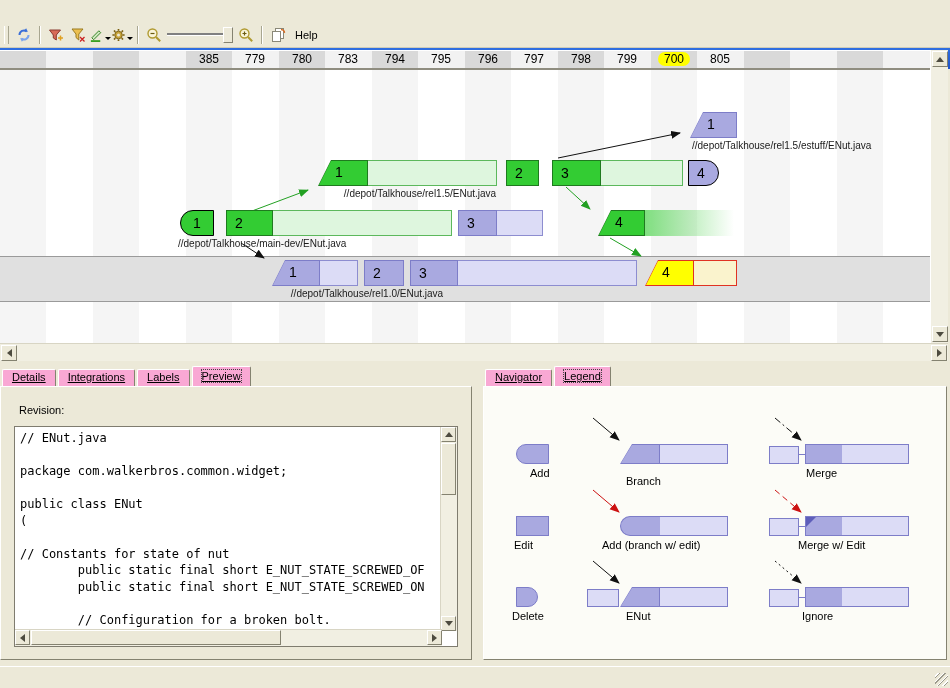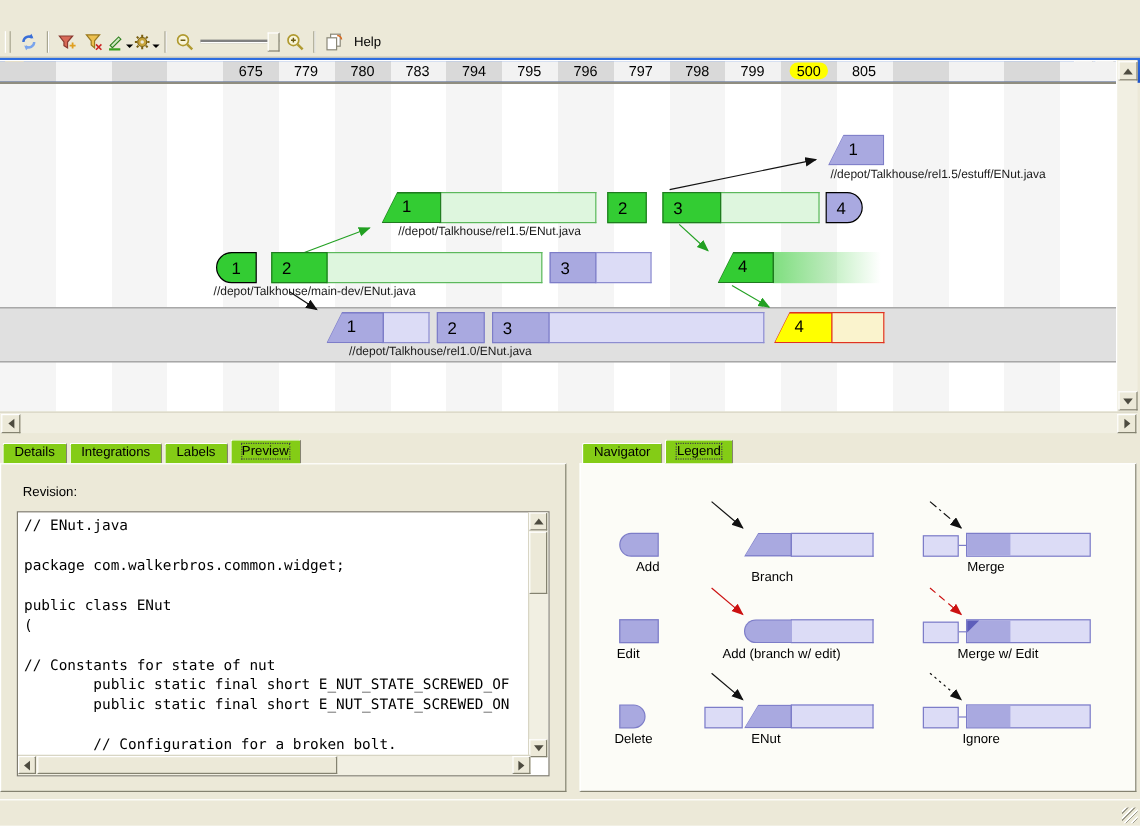--- a/index.html
+++ b/index.html
@@ -65,22 +65,22 @@
   .vsb{position:absolute;left:930px;top:50px;width:18px;height:293px;background:#f1efe2;border-left:1px solid #fff;box-sizing:border-box;}
   .hsb{position:absolute;left:0;top:343px;width:948px;height:18px;background:#f1efe2;border-top:1px solid #d8d5c4;box-sizing:border-box;}
   .sbtn{position:absolute;width:16px;height:16px;background:#ece9d8;border:1px solid;
     border-color:#fff #848270 #848270 #fff;display:flex;align-items:center;justify-content:center;box-sizing:border-box;padding:0;}
   .t-up{width:0;height:0;border-left:4px solid transparent;border-right:4px solid transparent;border-bottom:5px solid #4d4b3f;}
   .t-dn{width:0;height:0;border-left:4px solid transparent;border-right:4px solid transparent;border-top:5px solid #4d4b3f;}
   .t-lf{width:0;height:0;border-top:4px solid transparent;border-bottom:4px solid transparent;border-right:5px solid #4d4b3f;}
   .t-rt{width:0;height:0;border-top:4px solid transparent;border-bottom:4px solid transparent;border-left:5px solid #4d4b3f;}
   
   .tabbar{position:absolute;height:19px;display:flex;align-items:flex-end;}
-  .tab{height:16px;line-height:15px;padding:0 9px;background:#84cc16;border:1px solid #848270;
-    border-bottom:none;border-top-color:#fff;border-left-color:#fff;border-radius:2px 2px 0 0;margin-right:2px;position:relative;}
+  .tab{height:16px;line-height:15px;padding:0 9px;background:#f9a8d4;border:1px solid #848270;
+    border-bottom:none;border-top-color:#fff;border-left-color:#fff;border-radius:2px 2px 0 0;margin-right:2px;position:relative;text-decoration:underline;}
   .tab.active{height:19px;z-index:3;line-height:18px;}
   .tab.active .tlab{outline:1px dotted #444;}
   .panel{position:absolute;background:#ece9d8;border:1px solid #848270;border-top-color:#fff;border-left-color:#fff;box-sizing:border-box;}
   .panel.white{background:#fcfcf7;}
   .rev-label{position:absolute;left:18px;top:17px;}
   .rev-input{position:absolute;left:61px;top:13px;width:393px;height:18px;border:1px solid #7f7c6f;
     background:#fff;font-family:inherit;font-size:11px;padding:1px 4px;box-sizing:border-box;}
   .codebox{position:absolute;left:13px;top:39px;width:444px;height:221px;background:#fff;
     border:1px solid #7f7c6f;box-sizing:border-box;overflow:hidden;}
   .codebox pre{margin:0;padding:3px 5px;font-family:"DejaVu Sans Mono",monospace;font-size:12px;line-height:16.5px;}
@@ -209,31 +209,31 @@
       <svg width="16" height="16" viewBox="0 0 16 16">
         <rect x="5.5" y="1.5" width="8" height="10" fill="#fff" stroke="#8a8878"></rect>
         <rect x="2.5" y="4.5" width="8" height="10" fill="#fff" stroke="#8a8878"></rect>
         <path d="M11 2.5c2.5.3 3.5 1.6 3.6 3.4" fill="none" stroke="#d86a20" stroke-width="1.3"></path>
       </svg>
     </button>
     <span class="help-label">Help</span>
   </div>
 
   <div class="ruler">
-    <span class="cell" style="left:186px">675</span>
+    <span class="cell" style="left:186px">385</span>
     <span class="cell" style="left:232px">779</span>
     <span class="cell" style="left:279px">780</span>
     <span class="cell" style="left:325px">783</span>
     <span class="cell" style="left:372px">794</span>
     <span class="cell" style="left:418px">795</span>
     <span class="cell" style="left:465px">796</span>
     <span class="cell" style="left:511px">797</span>
     <span class="cell" style="left:558px">798</span>
     <span class="cell" style="left:604px">799</span>
-    <span class="cell" style="left:651px"><span class="pill">500</span></span>
+    <span class="cell" style="left:651px"><span class="pill">700</span></span>
     <span class="cell" style="left:697px">805</span>
   </div>
 
   <div class="graph">
     <div class="selband"></div>
 
     <svg class="arrows" width="930" height="273">
       <line x1="252" y1="141" x2="308" y2="120" stroke="#22a022" marker-end="url(#aG)"></line>
       <line x1="558" y1="88" x2="680" y2="63" stroke="#111" marker-end="url(#aB)"></line>
       <line x1="566" y1="117" x2="590" y2="139" stroke="#22a022" marker-end="url(#aG)"></line>
@@ -243,21 +243,21 @@
 
     <div class="nd slant sl-purple" style="left:690px;top:42px;width:47px"><span class="num">1</span></div>
     <div class="glabel" style="left:692px;top:70px">//depot/Talkhouse/rel1.5/estuff/ENut.java</div>
 
     <div class="tail lgreen" style="left:366px;top:90px;width:131px"></div>
     <div class="nd slant sl-green" style="left:318px;top:90px;width:50px"><span class="num">1</span></div>
     <div class="nd rect green" style="left:506px;top:90px;width:33px"><span class="num">2</span></div>
     <div class="tail lgreen" style="left:600px;top:90px;width:83px"></div>
     <div class="nd rect green" style="left:552px;top:90px;width:49px"><span class="num">3</span></div>
     <div class="nd roundR purple" style="left:688px;top:90px;width:31px"><span class="num">4</span></div>
-    <div class="glabel" style="left:318px;top:118px;width:180px;text-align:center">//depot/Talkhouse/rel1.5/ENut.java</div>
+    <div class="glabel" style="left:330px;top:118px;width:180px;text-align:center">//depot/Talkhouse/rel1.5/ENut.java</div>
 
     <div class="nd roundL green" style="left:180px;top:140px;width:34px"><span class="num">1</span></div>
     <div class="tail lgreen" style="left:272px;top:140px;width:180px"></div>
     <div class="nd rect green" style="left:226px;top:140px;width:47px"><span class="num">2</span></div>
     <div class="tail lpurple" style="left:496px;top:140px;width:47px"></div>
     <div class="nd rect purple" style="left:458px;top:140px;width:39px"><span class="num">3</span></div>
     <div class="tail fade" style="left:644px;top:140px;width:90px"></div>
     <div class="nd slant sl-green" style="left:598px;top:140px;width:47px"><span class="num">4</span></div>
     <div class="glabel" style="left:178px;top:168px">//depot/Talkhouse/main-dev/ENut.java</div>
 

